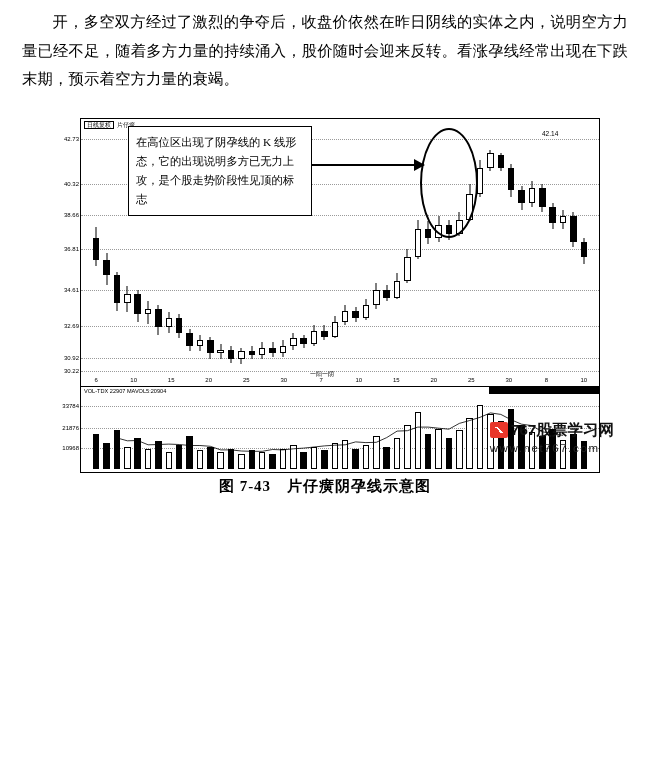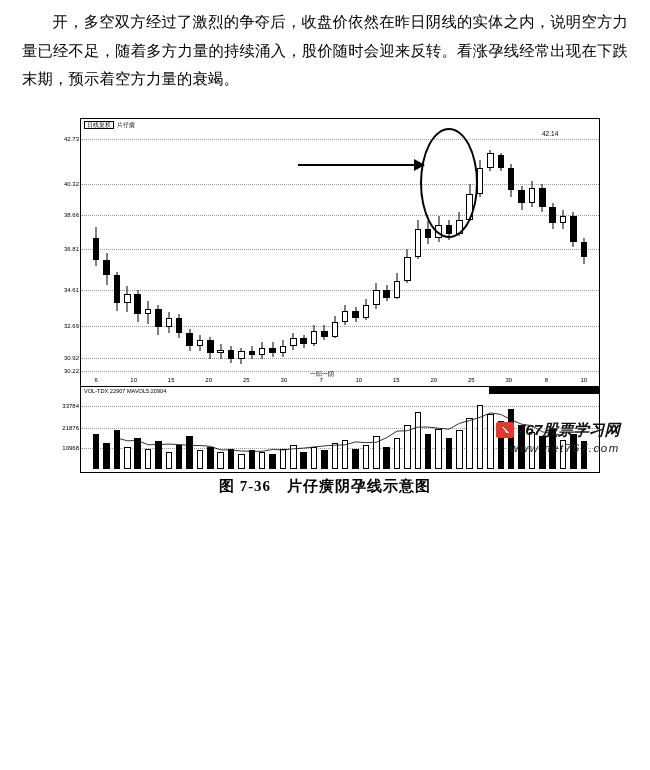--- a/index.html
+++ b/index.html
@@ -149,25 +149,24 @@
     z-index: 11;
   }
   .price-tag {
     position: absolute;
     font-size: 6.5px;
     font-family: "Liberation Sans", sans-serif;
     z-index: 13;
   }
   .watermark {
     position: absolute;
-    right: 8px;
+    right: 14px;
     bottom: 44px;
-    text-align: right;
+    text-align: left;
     z-index: 9;
-    font-style: italic;
   }
   .wm-top {
     display: flex;
     align-items: center;
     font-size: 15.5px;
     font-weight: bold;
     font-family: "Liberation Sans", sans-serif;
     color: #111;
   }
   .wm-logo {
@@ -527,31 +526,32 @@
           <div class="vol-bar" style="left: 489.221px; width: 6.4325px; height: 34.4133px; bottom: 4px; background: rgb(0, 0, 0);"></div>
           <div class="vol-bar" style="left: 499.596px; width: 6.4325px; height: 27.1684px; bottom: 4px; background: rgb(0, 0, 0);"></div>
           <svg width="518" height="85" style="position: absolute; left: 0px; top: 0px;">
             <polyline points="35.9,50.9 46.3,53.8 56.7,53.5 67.1,57.8 77.4,57.5 87.8,57.1 98.2,57.5 108.6,58.5 118.9,58.5 129.3,59.3 139.7,62.9 150.1,62.9 160.4,64.0 170.8,64.3 181.2,64.3 191.6,62.5 201.9,62.9 212.3,61.8 222.7,61.1 233.1,60.0 243.4,58.9 253.8,58.2 264.2,57.8 274.6,54.9 284.9,55.6 295.3,55.3 305.7,50.6 316.1,44.1 326.4,43.7 336.8,40.1 347.2,40.1 357.6,41.2 367.9,42.2 378.3,36.4 388.7,33.5 399.1,30.3 409.4,25.9 419.8,27.4 430.2,32.8 440.6,37.2 450.9,38.6 461.3,44.8 471.7,46.6 482.1,48.4" fill="none" stroke="#000" stroke-width="0.8"></polyline>
           </svg>
           <div style="position: absolute; right: 0px; top: 0px; width: 110px; height: 7px; background: rgb(0, 0, 0);"></div>
         </div>
 
     </div>
 
+    <div class="callout">在高位区出现了阴孕线的 K 线形态，它的出现说明多方已无力上攻，是个股走势阶段性见顶的标志</div>
     <div class="ellipse"></div>
     <div class="arrow-line"></div>
     <div class="arrow-head"></div>
 
     <div class="price-tag" style="left:520px; top:22px;">42.14</div>
     <div class="dash-note" style="left:288px; top:262px;">一阳一阴</div>
 
     <div class="watermark">
       <div class="wm-top">
         <span class="wm-logo"></span>
         <span>767股票学习网</span>
       </div>
       <div class="wm-sub">www.net767.com</div>
     </div>
 
-    <div class="fig-caption">图 7-36　片仔癀阴孕线示意图</div>
+    <div class="fig-caption">图 7-43　片仔癀阴孕线示意图</div>
   </div>
 
 </div>
 
 </body></html>

